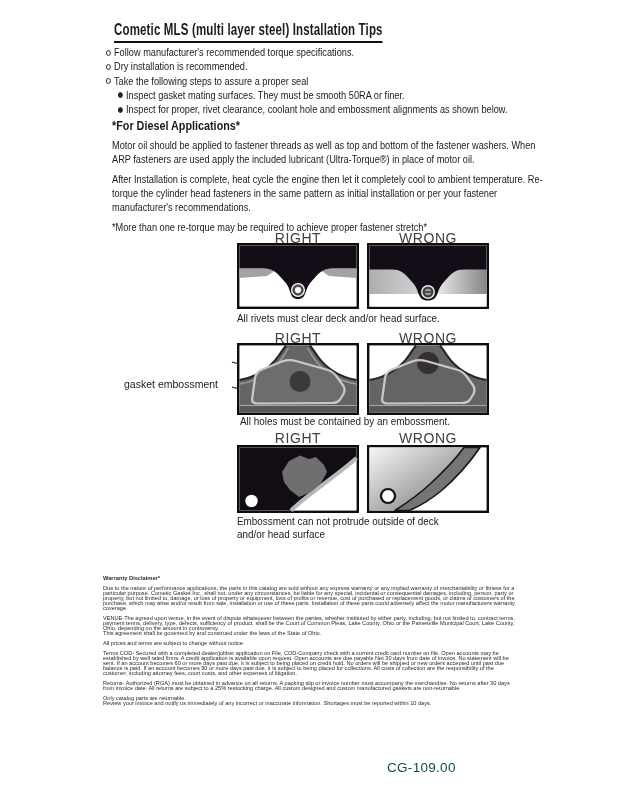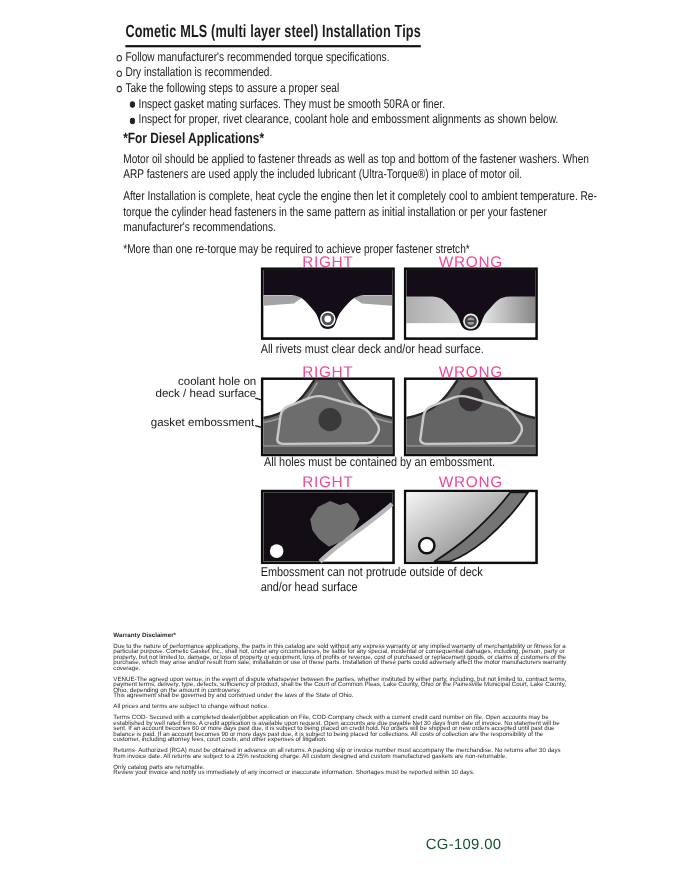--- a/index.html
+++ b/index.html
@@ -25,21 +25,21 @@
           border:1.2px solid #222; margin:4.6px 4px 0 0; }
   .brow.sub .mark { background:#222; border-color:#222; }
 
   
   #diesel { left:112px; top:118px; width:545px; font-size:11.5px; line-height:14px; }
   #diesel h2 { margin:0 0 5px 0; font-size:13.5px; line-height:15px; }
   #diesel p  { margin:0 0 6px 0; }
 
   
   .dlabel { width:122px; text-align:center; font-size:14px; letter-spacing:0.6px;
-            color:#ec4899; font-weight:500; white-space:nowrap; }
+            color:#404040; font-weight:500; white-space:nowrap; }
   .caption { font-size:11.5px; white-space:nowrap;
              transform:scaleX(0.86); transform-origin:0 0; }
   .caption.two { white-space:pre-line; line-height:12.5px; }
   .sidelabel { font-size:10.5px; line-height:11px; text-align:right;
                white-space:pre-line; width:118px; }
 
   svg { display:block; }
 
   
   #disclaimer { left:103px; top:576px; width:412px; font-size:5.6px; line-height:5.05px;
@@ -114,23 +114,21 @@
     <circle cx="61" cy="49" r="7" fill="#ececec"></circle>
     <circle cx="61" cy="49" r="4.4" fill="#9a9a9a" stroke="#3f3f3f" stroke-width="2.2"></circle>
     <line x1="56.8" y1="49" x2="65.2" y2="49" stroke="#3f3f3f" stroke-width="1.6"></line>
   </svg>
 
   <div class="abs caption" style="left:237px; top:312px;">All rivets must clear deck and/or head surface.</div>
 
   <div class="abs dlabel" style="left:237px; top:330px;">RIGHT</div>
   <div class="abs dlabel" style="left:367px; top:330px;">WRONG</div>
 
-  <div class="abs sidelabel" style="left:115px; top:342px;">coolant hole on
-deck / head surface</div>
-  <div class="abs sidelabel" style="left:113px; top:379px;">gasket embossment</div>
+  <div class="abs sidelabel" style="left:100px; top:379px;">gasket embossment</div>
 
   <svg class="abs" style="left:228px; top:355px;" width="80" height="48" viewBox="0 0 80 48">
     <line x1="4" y1="7" x2="68" y2="25" stroke="#1c1c1c" stroke-width="1.1"></line>
     <line x1="4" y1="32" x2="40" y2="42" stroke="#1c1c1c" stroke-width="1.1"></line>
   </svg>
 
   <svg class="abs" style="left:237px; top:343px;" width="122" height="72" viewBox="0 0 122 72">
     <rect x="1.2" y="1.2" width="119.6" height="69.6" fill="#ffffff" stroke="#0d0d0d" stroke-width="2.4"></rect>
     <path d="M2.5 69.5 V37 C20 34 33 26 43 11 C45.5 7.5 47.5 4.5 49 2.5 H73 C74.5 4.5 76.5 7.5 79 11 C89 26 102 34 119.5 37 V69.5 Z" fill="#646464"></path>
     <path d="M2.5 37 C20 34 33 26 43 11 C45.5 7.5 47.5 4.5 49 2.5" stroke="#262626" stroke-width="2.2" fill="none"></path>

